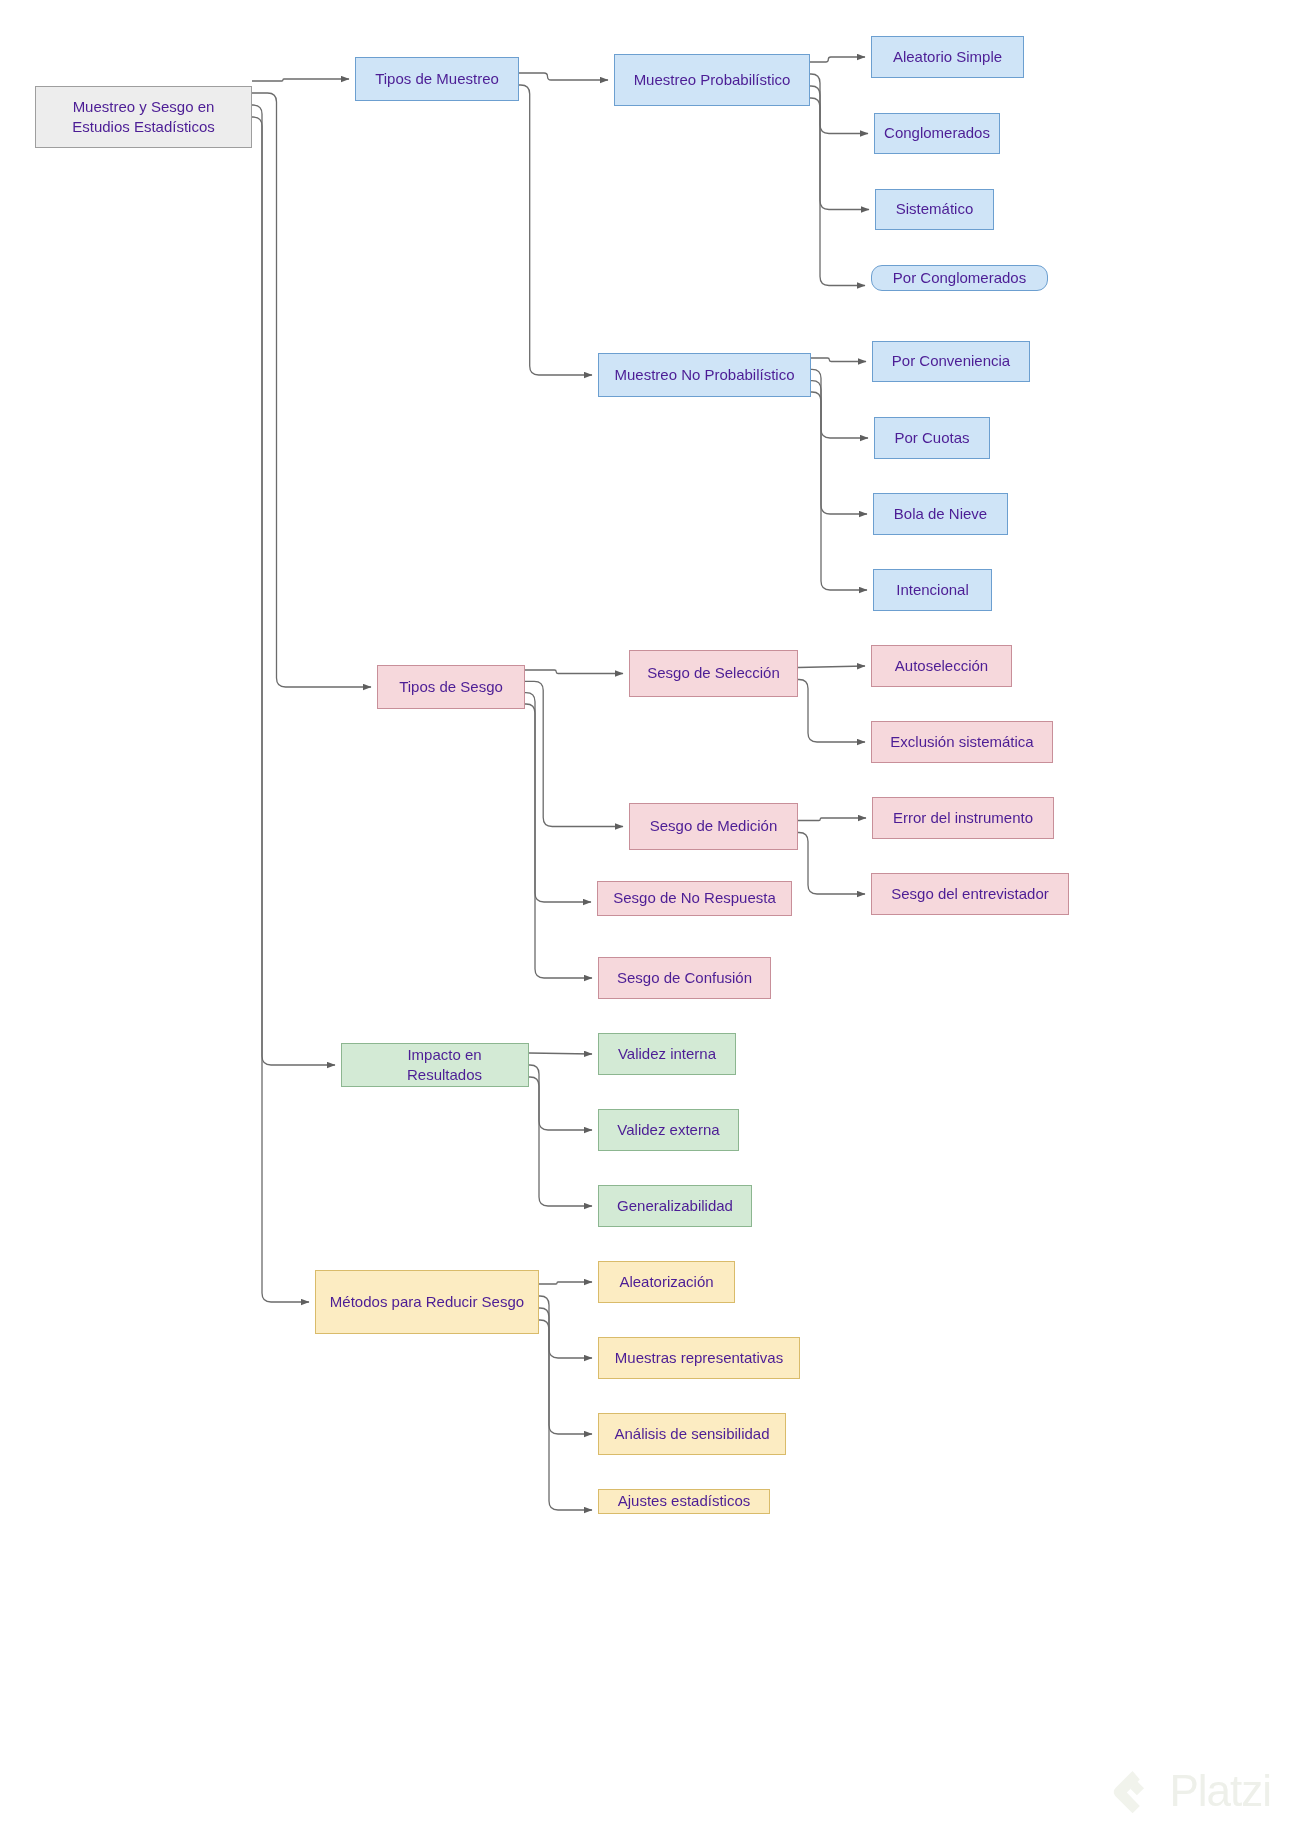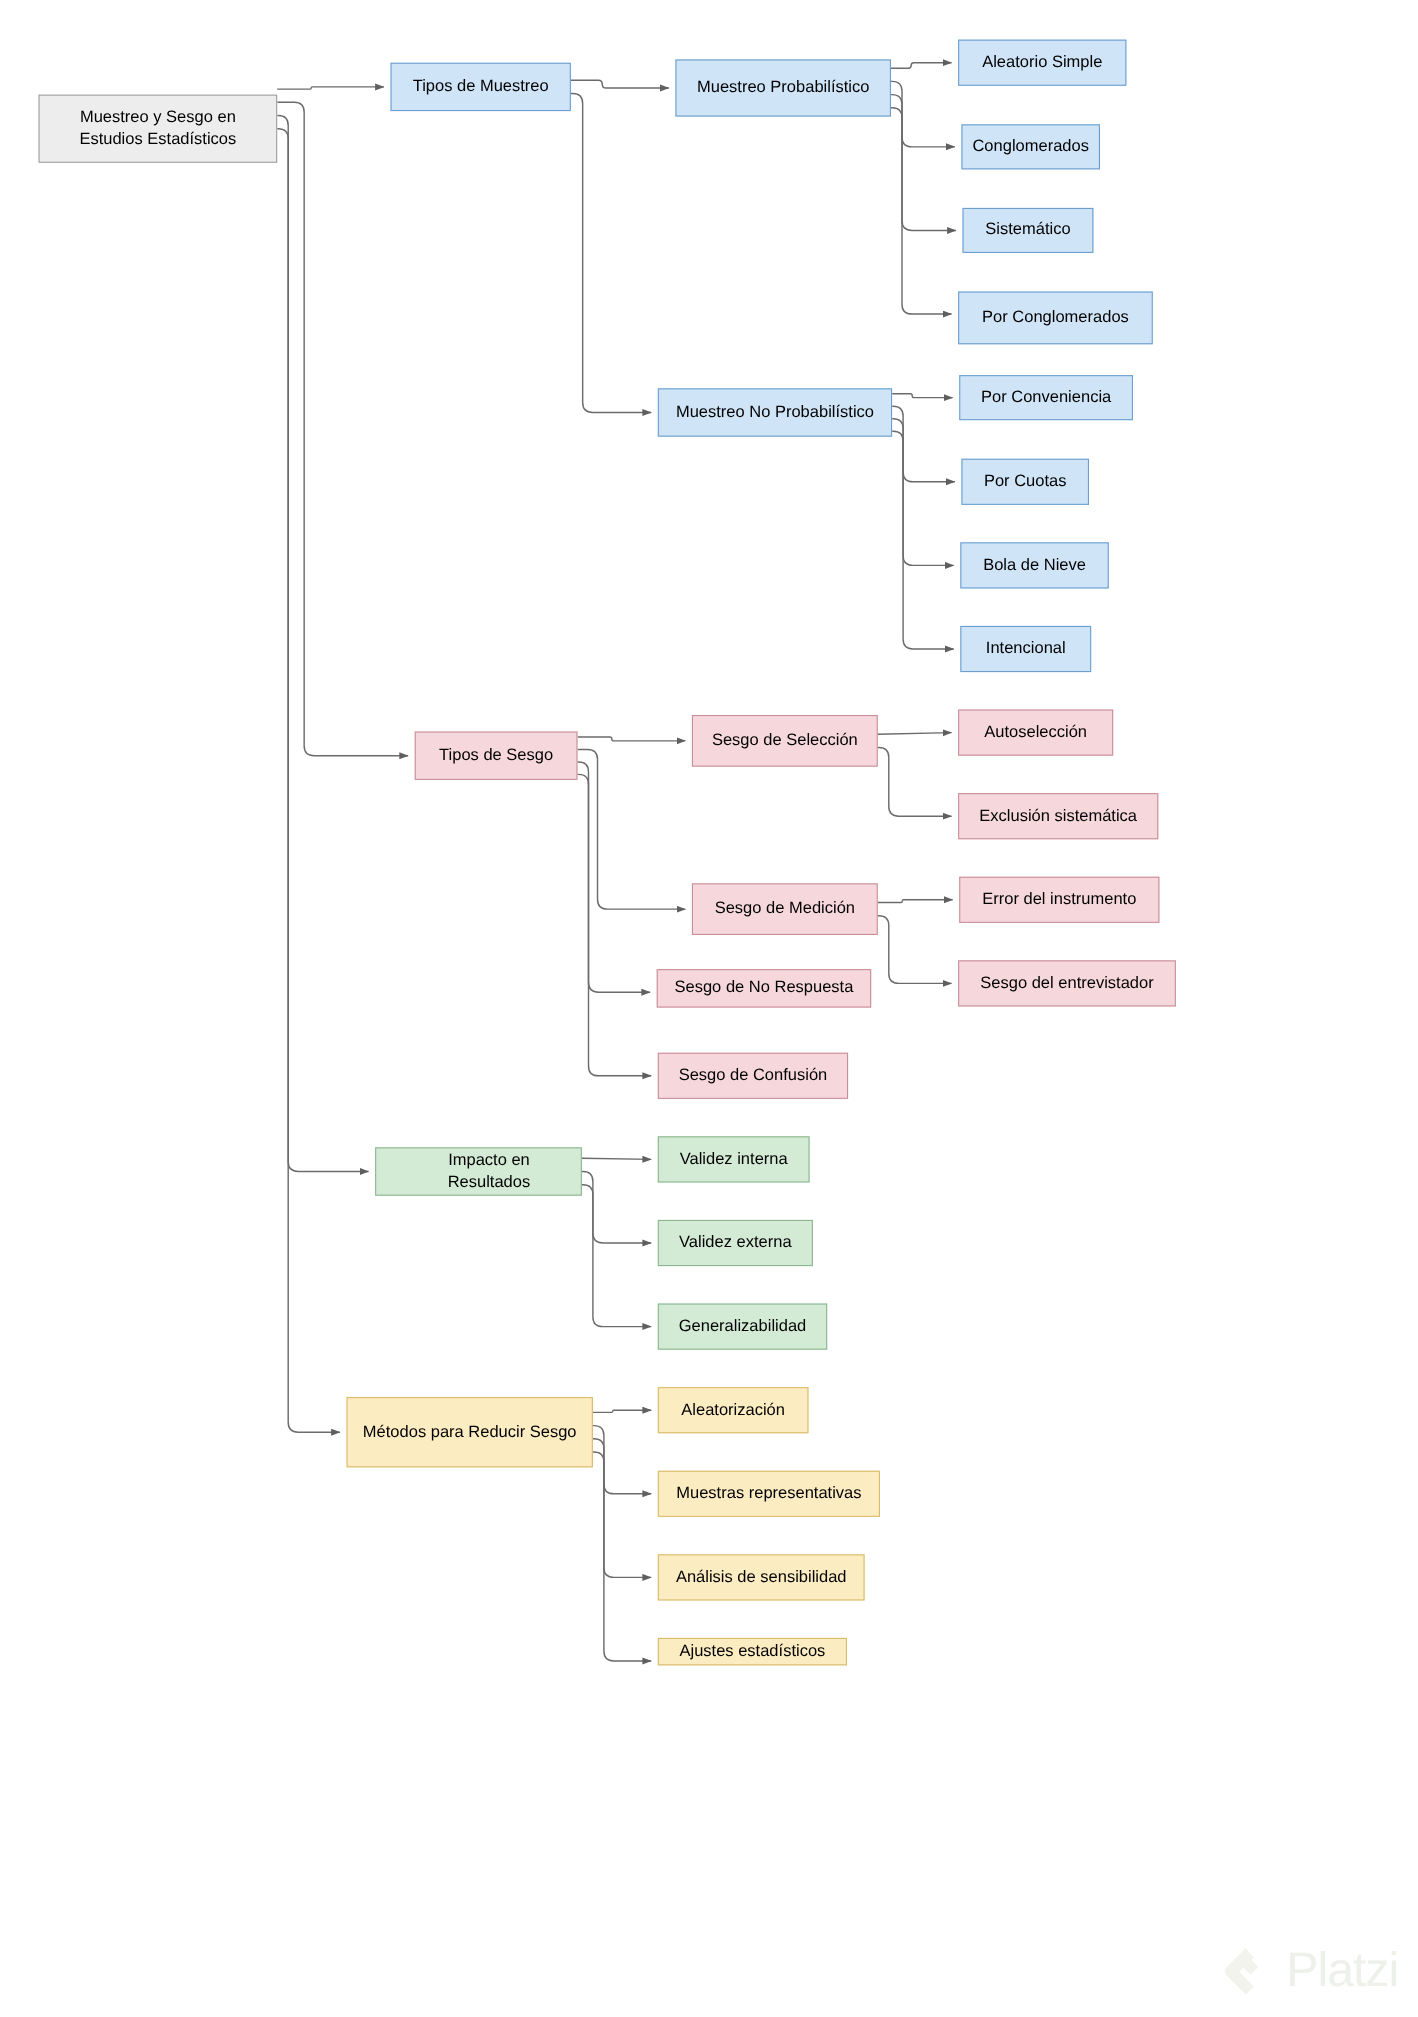--- a/index.html
+++ b/index.html
@@ -1,20 +1,20 @@
 <!DOCTYPE html>
 <html><head>
 <meta charset="utf-8">
 <style>
   html,body{margin:0;padding:0;background:#ffffff;}
   body{font-family:"Liberation Sans","DejaVu Sans",sans-serif;}
   #canvas{position:relative;width:1289px;height:1834px;background:#ffffff;overflow:hidden;}
   #edges{position:absolute;left:0;top:0;width:1289px;height:1834px;}
   .node{position:absolute;box-sizing:border-box;display:flex;align-items:center;justify-content:center;
-        text-align:center;line-height:1.35;font-size:15px;color:#000000;border-width:1px;border-style:solid;}
+        text-align:center;line-height:1.35;font-size:15px;color:#4c1d95;border-width:1px;border-style:solid;}
   .node span{display:block;padding:0 10px;}
   .t-root{background:#ededed;border-color:#9e9e9e;margin-top:18px;}
   .t-blue{background:#cfe4f7;border-color:#6c9fd0;}
   .t-pink{background:#f6d8dc;border-color:#c88f99;}
   .t-green{background:#d3ead5;border-color:#8cb690;}
   .t-yellow{background:#fcecc2;border-color:#d9bb6a;}
   #watermark{position:absolute;right:18px;bottom:18px;display:flex;align-items:center;gap:12px;
              opacity:1;pointer-events:none;}
   #watermark .wm-text{font-size:44px;color:#eef0ea;letter-spacing:-1px;font-family:"Liberation Sans",sans-serif;}
 </style>
@@ -73,21 +73,21 @@
       </div>
       <div class="node t-blue" style="left: 871px; top: 36px; width: 153px; height: 42px;">
         <span>Aleatorio Simple</span>
       </div>
       <div class="node t-blue" style="left: 874px; top: 113px; width: 126px; height: 41px;">
         <span>Conglomerados</span>
       </div>
       <div class="node t-blue" style="left: 875px; top: 189px; width: 119px; height: 41px;">
         <span>Sistemático</span>
       </div>
-      <div class="node t-blue" style="left: 871px; top: 265px; width: 177px; height: 48px;">
+      <div class="node t-blue" style="left: 871px; top: 265px; width: 177px; height: 26px; border-radius: 11px;">
         <span>Por Conglomerados</span>
       </div>
       <div class="node t-blue" style="left: 598px; top: 353px; width: 213px; height: 44px;">
         <span>Muestreo No Probabilístico</span>
       </div>
       <div class="node t-blue" style="left: 872px; top: 341px; width: 158px; height: 41px;">
         <span>Por Conveniencia</span>
       </div>
       <div class="node t-blue" style="left: 874px; top: 417px; width: 116px; height: 42px;">
         <span>Por Cuotas</span>

